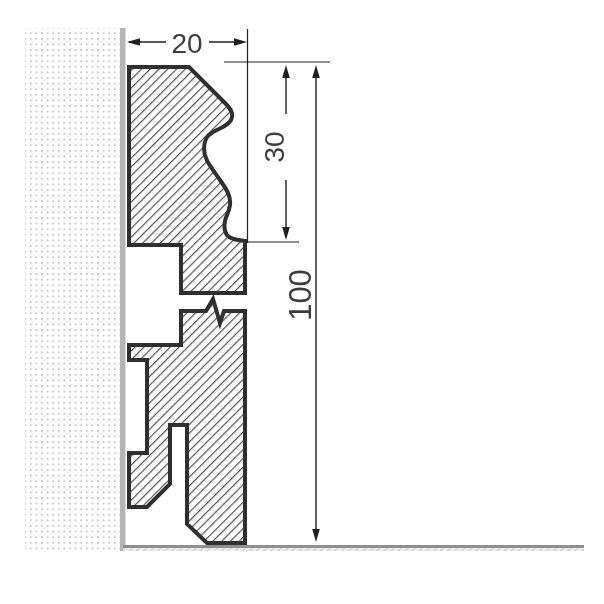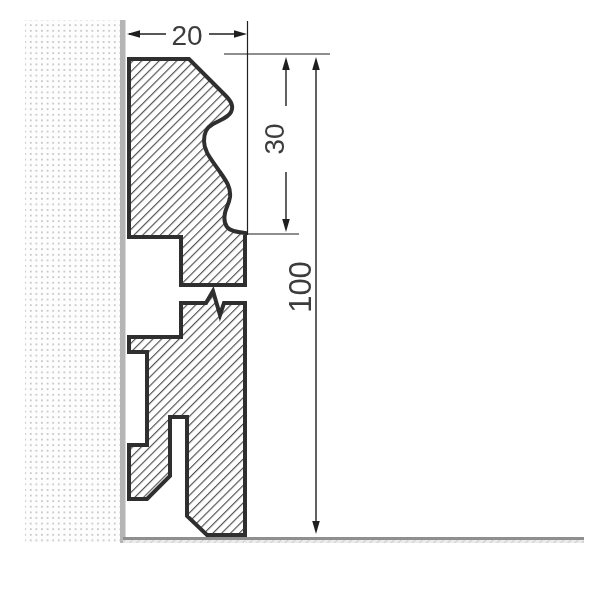--- a/index.html
+++ b/index.html
@@ -1,17 +1,17 @@
 <!DOCTYPE html>
 <html style="--outline: #2f2f2f; --hatch-line: #4f4f4f; --dim-line: #1f1f1f; --text: #3c3c3c; --wall-bg: #fdfdfd; --wall-dot: #c2c2c2; --wall-surface: #b5b5b5; --floor-edge-line: #8f8f8f; --floor-mid-line: #a2a2a2; --floor-solid: #d5d5d5; --floor-hatch-bg: #ebebeb; --floor-hatch-line: #cdcdcd;"><head>
 <meta charset="utf-8">
 <style>
   html,body{margin:0;padding:0;background:#ffffff;}
   .stage{position:relative;width:604px;height:543px;background:#ffffff;overflow:hidden;
-         font-family:"Liberation Sans", sans-serif;}
+         font-family:"Liberation Sans", sans-serif;margin-top:8px;}
   svg{display:block;}
   .outline{stroke:var(--outline,#2f2f2f);stroke-width:4;fill:url(#pHatch);stroke-linejoin:miter;}
   .dim{stroke:var(--dim-line,#1f1f1f);stroke-width:1.4;fill:none;}
   .thin{stroke:var(--dim-line,#1f1f1f);stroke-width:1.2;fill:none;}
   .arrow{fill:var(--dim-line,#1f1f1f);stroke:none;}
   .dimtext{fill:var(--text,#3c3c3c);font-family:"Liberation Sans", sans-serif;}
 </style>
 </head>
 <body>
 

